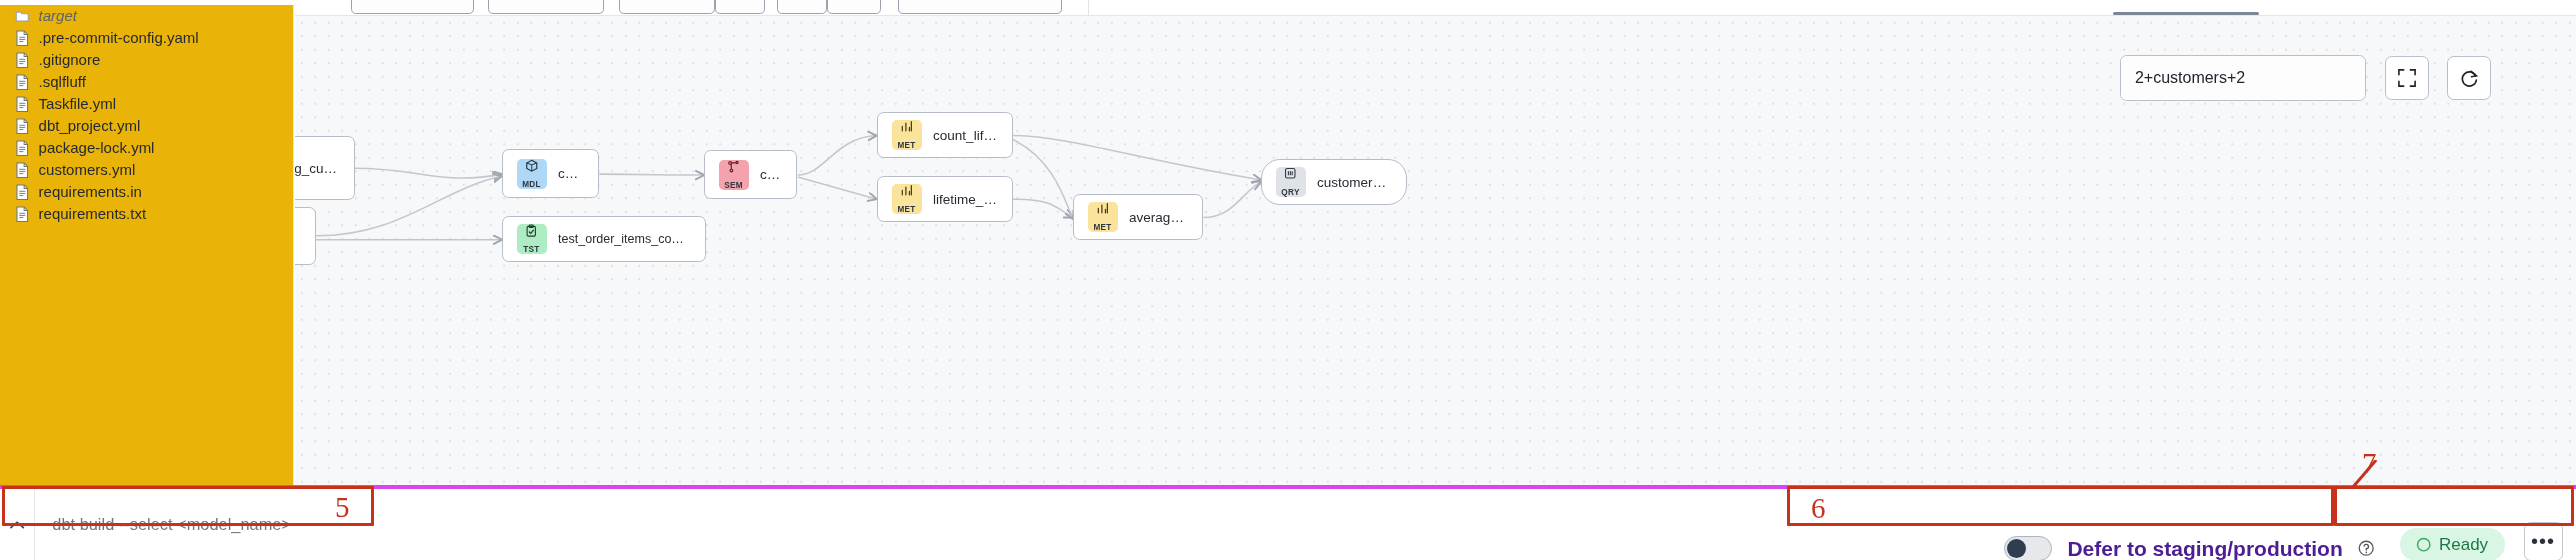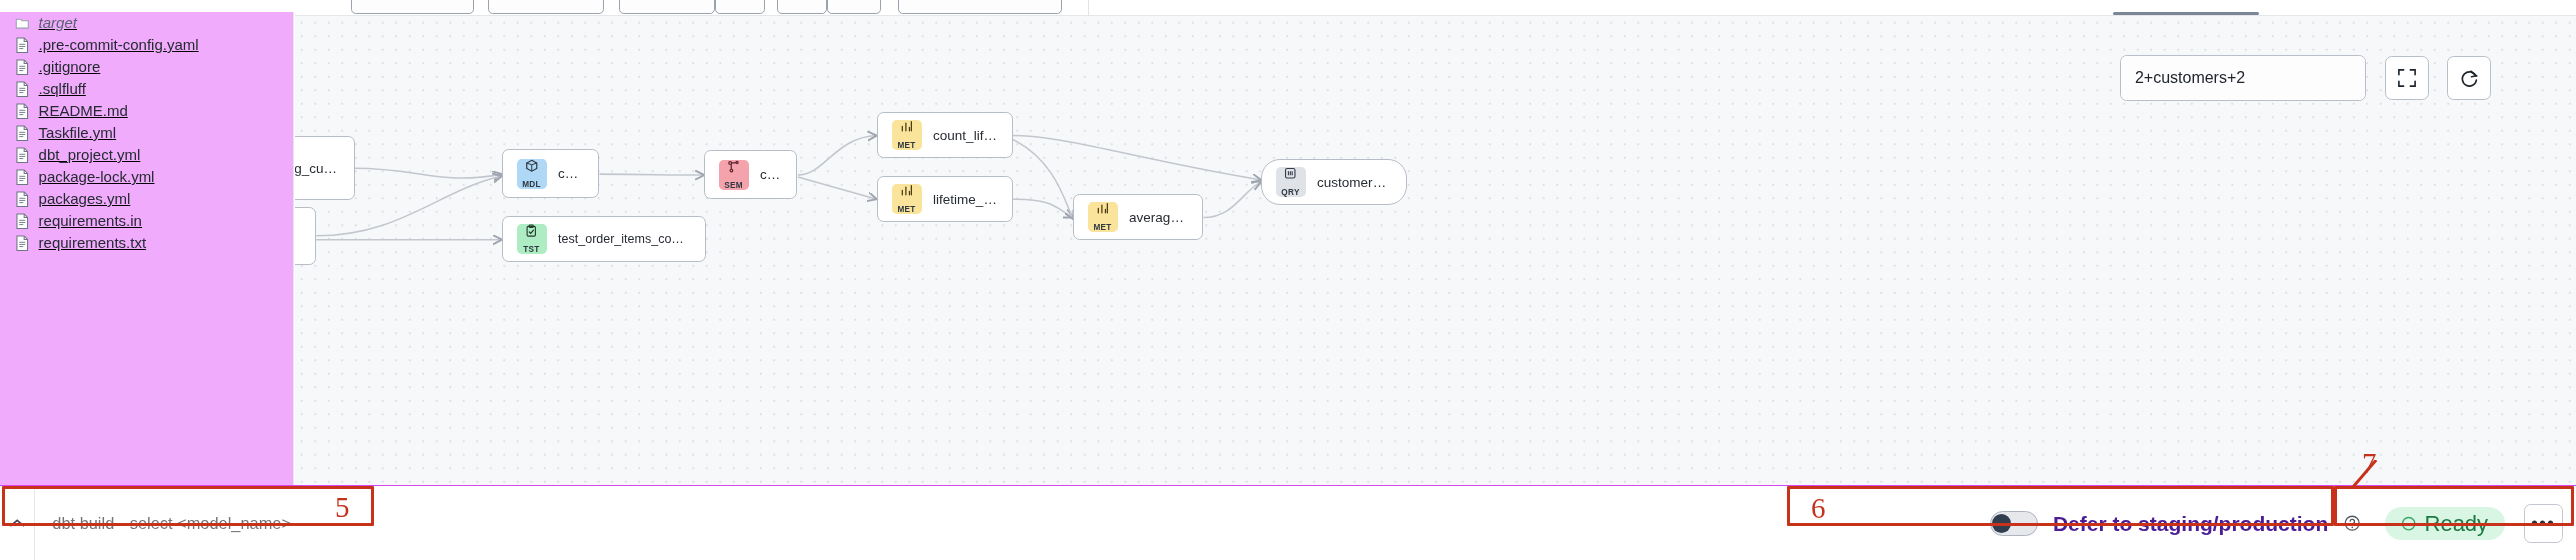--- a/index.html
+++ b/index.html
@@ -5,26 +5,25 @@
   html,body{margin:0;padding:0;}
   body{
     width:2576px;height:561px;overflow:hidden;position:relative;
     background:#ffffff;
     font-family:"Liberation Sans", sans-serif;
     -webkit-font-smoothing:antialiased;
   }
 
   
   #file-explorer{
-    position:absolute;left:0;top:12px;width:294px;height:485px;
-    background:#f0abfc;
+    position:absolute;left:0;top:5px;width:294px;height:485px;
+    background:#eab308;
     border-right:1px solid #e4e6ea;
     box-sizing:border-box;
     overflow:hidden;
-    text-decoration:underline;
   }
   .file-row{
     display:flex;align-items:center;gap:8.7px;
     height:22px;padding-left:15.4px;
     font-size:15px;color:#252a31;
     white-space:nowrap;
   }
   .file-row.folder .file-label{font-style:italic;color:#5b6370;}
   .file-ico{width:14.5px;height:16.4px;flex:0 0 14.5px;display:block;}
   .file-label{line-height:22px;}
@@ -103,22 +102,22 @@
   .node-label{
     font-size:13.5px;color:#272c33;white-space:nowrap;overflow:hidden;text-overflow:ellipsis;
   }
   .node-label.small{font-size:12.5px;}
 
   #edge-layer{position:absolute;left:0;top:0;width:100%;height:100%;z-index:2;pointer-events:none;}
 
   
   #bottom-bar{
     position:absolute;left:0;bottom:0;width:100%;height:76px;
-    background:#ffffff;border-top:1px solid #d946ef;box-sizing:border-box;
-    display:flex;align-items:center;
+    background:#ffffff;border-top:4px solid #d946ef;box-sizing:border-box;
+    display:flex;align-items:flex-end;
   }
   #cmd-collapse-btn{
     width:35px;height:100%;display:flex;align-items:center;justify-content:center;
     border-right:1px solid #e4e6ea;cursor:pointer;box-sizing:border-box;
     font-size:18.3px;color:#3f4650;
   }
   #cmd-input{
     flex:0 0 318px;border:0;outline:none;background:transparent;height:100%;
     font-family:"Liberation Sans", sans-serif;font-size:16.4px;color:#6b7280;
     padding-left:17.3px;
@@ -130,21 +129,21 @@
     border:1px solid #aeb4bd;box-sizing:border-box;position:relative;cursor:pointer;flex:0 0 48px;
   }
   #defer-toggle .knob{
     position:absolute;left:1.9px;top:1.9px;width:19px;height:19px;border-radius:50%;
     background:#2f3d4f;
   }
   #defer-label{font-size:21px;font-weight:700;color:#4c1d95;white-space:nowrap;}
   #defer-help-icon{width:16.4px;height:16.4px;flex:0 0 16.4px;}
   #status-badge{
     display:flex;align-items:center;gap:7.7px;height:33px;padding:0 16.4px;
-    border-radius:16.4px;background:#d9f5e3;color:#1b7a44;font-size:22px;white-space:nowrap;
+    border-radius:16.4px;background:#d9f5e3;color:#1b7a44;font-size:17px;white-space:nowrap;
   }
   #more-button{
     width:39px;height:39px;margin-left:19px;margin-right:13.5px;
     border:1px solid #c3c8d0;border-radius:6.7px;background:#fff;
     display:flex;align-items:center;justify-content:center;cursor:pointer;
     font-size:20px;color:#2b3138;letter-spacing:1px;padding:0;
   }
 
   
   .anno-box{
@@ -200,30 +199,20 @@
       <span class="file-label">.sqlfluff</span>
     </div>
     <div class="file-row">
       <span>
         <svg class="file-ico" viewBox="0 0 15 17" fill="none" stroke="#6e7682" stroke-width="1.1">
           <path d="M2,1 L9.5,1 L13,4.6 L13,16 L2,16 Z" fill="#fdfdfd"></path>
           <path d="M9.5,1 L9.5,4.6 L13,4.6"></path>
           <path d="M4.4,7.6 H10.6 M4.4,9.8 H10.6 M4.4,12 H8.6" stroke-width="0.95"></path>
         </svg>
       </span>
-      <span class="file-label">README.md</span>
-    </div>
-    <div class="file-row">
-      <span>
-        <svg class="file-ico" viewBox="0 0 15 17" fill="none" stroke="#6e7682" stroke-width="1.1">
-          <path d="M2,1 L9.5,1 L13,4.6 L13,16 L2,16 Z" fill="#fdfdfd"></path>
-          <path d="M9.5,1 L9.5,4.6 L13,4.6"></path>
-          <path d="M4.4,7.6 H10.6 M4.4,9.8 H10.6 M4.4,12 H8.6" stroke-width="0.95"></path>
-        </svg>
-      </span>
       <span class="file-label">Taskfile.yml</span>
     </div>
     <div class="file-row">
       <span>
         <svg class="file-ico" viewBox="0 0 15 17" fill="none" stroke="#6e7682" stroke-width="1.1">
           <path d="M2,1 L9.5,1 L13,4.6 L13,16 L2,16 Z" fill="#fdfdfd"></path>
           <path d="M9.5,1 L9.5,4.6 L13,4.6"></path>
           <path d="M4.4,7.6 H10.6 M4.4,9.8 H10.6 M4.4,12 H8.6" stroke-width="0.95"></path>
         </svg>
       </span>
@@ -240,21 +229,21 @@
       <span class="file-label">package-lock.yml</span>
     </div>
     <div class="file-row">
       <span>
         <svg class="file-ico" viewBox="0 0 15 17" fill="none" stroke="#6e7682" stroke-width="1.1">
           <path d="M2,1 L9.5,1 L13,4.6 L13,16 L2,16 Z" fill="#fdfdfd"></path>
           <path d="M9.5,1 L9.5,4.6 L13,4.6"></path>
           <path d="M4.4,7.6 H10.6 M4.4,9.8 H10.6 M4.4,12 H8.6" stroke-width="0.95"></path>
         </svg>
       </span>
-      <span class="file-label">packages.yml</span>
+      <span class="file-label">customers.yml</span>
     </div>
     <div class="file-row">
       <span>
         <svg class="file-ico" viewBox="0 0 15 17" fill="none" stroke="#6e7682" stroke-width="1.1">
           <path d="M2,1 L9.5,1 L13,4.6 L13,16 L2,16 Z" fill="#fdfdfd"></path>
           <path d="M9.5,1 L9.5,4.6 L13,4.6"></path>
           <path d="M4.4,7.6 H10.6 M4.4,9.8 H10.6 M4.4,12 H8.6" stroke-width="0.95"></path>
         </svg>
       </span>
       <span class="file-label">requirements.in</span>

